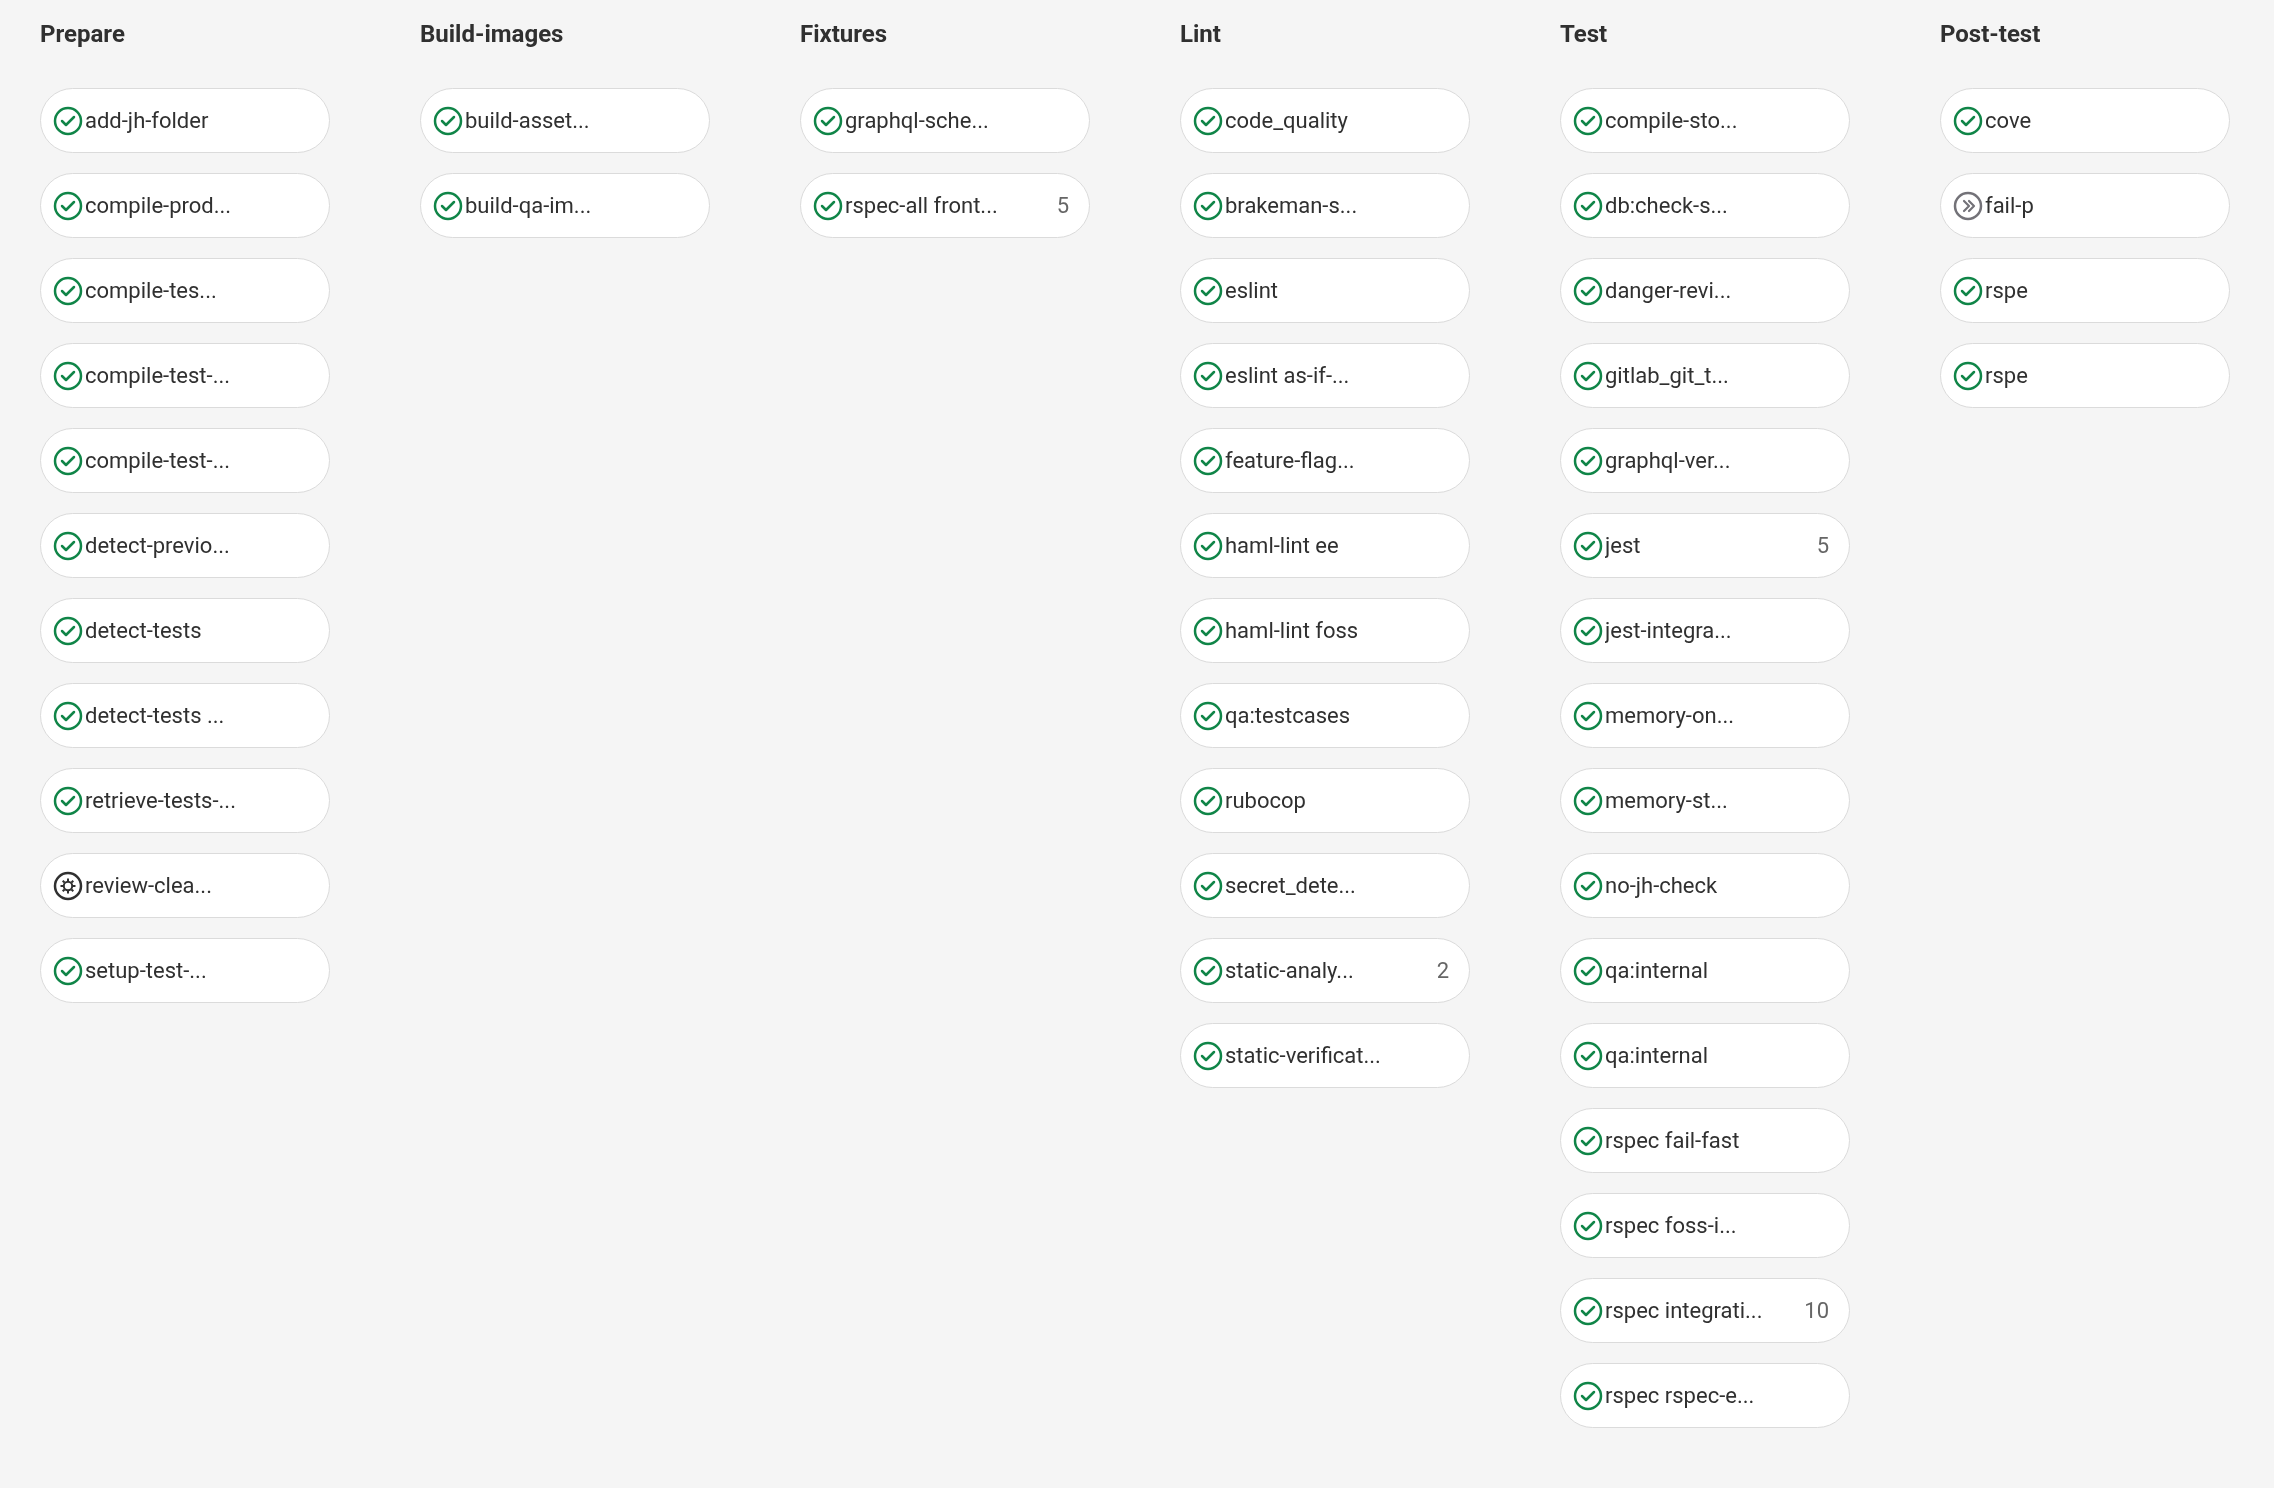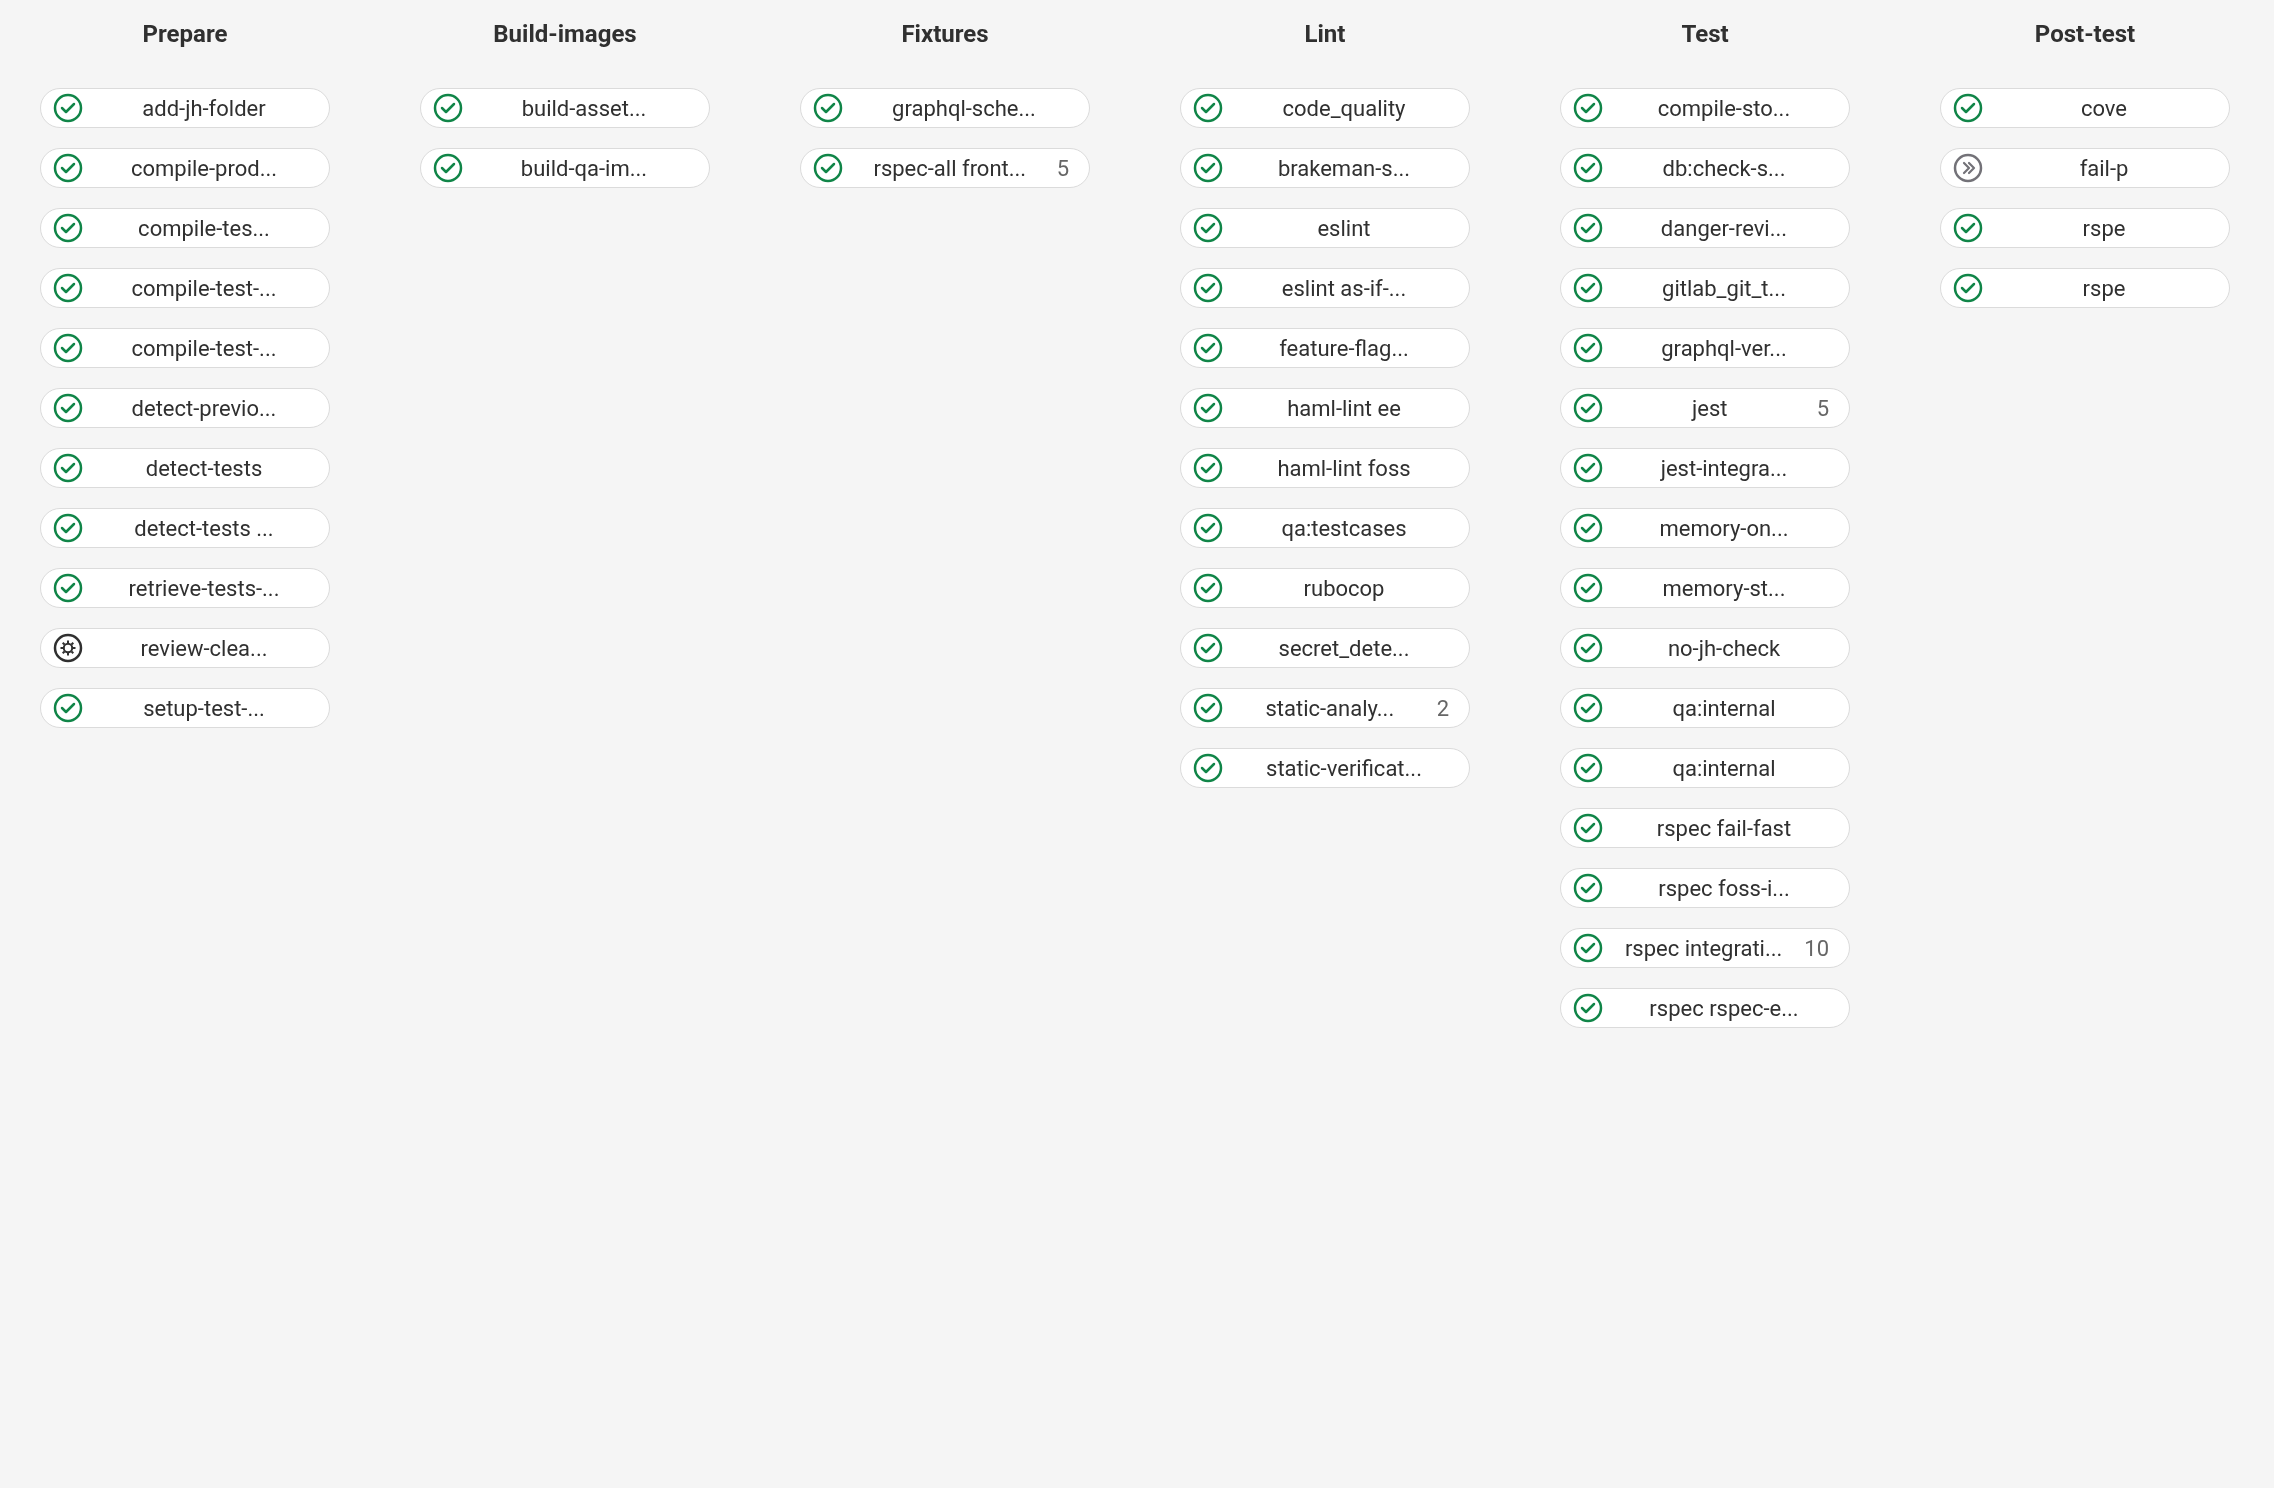--- a/index.html
+++ b/index.html
@@ -18,42 +18,41 @@
       display: flex;
       gap: 90px;
       align-items: flex-start;
       min-width: 2274px;
     }
     .stage {
       display: flex;
       flex-direction: column;
       width: 290px;
       flex-shrink: 0;
-      text-align: center;
     }
     .stage-header {
       font-size: 24px;
       font-weight: 700;
       color: #303030;
       margin-bottom: 40px;
     }
     .jobs {
       display: flex;
       flex-direction: column;
       gap: 20px;
     }
     .job {
       display: flex;
       align-items: center;
       background: #fff;
       border: 1px solid #dbdbdb;
       border-radius: 999px;
-      height: 40px;
+      height: 65px;
       padding: 0 18px 0 12px;
-      gap: 14px;
+      gap: 2px;
       cursor: pointer;
       white-space: nowrap;
     }
     .job-label {
       font-size: 22px;
       color: #303030;
       overflow: hidden;
       text-overflow: ellipsis;
       flex: 1;
     }

